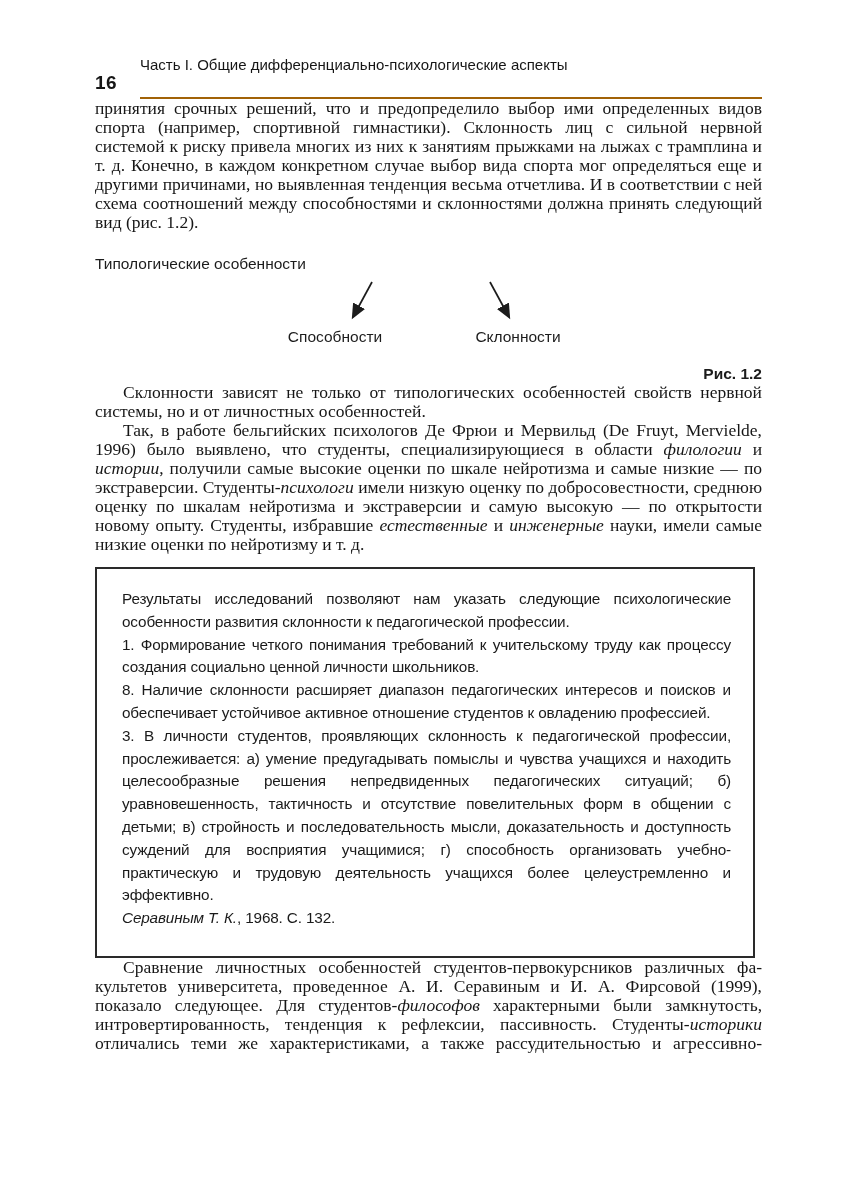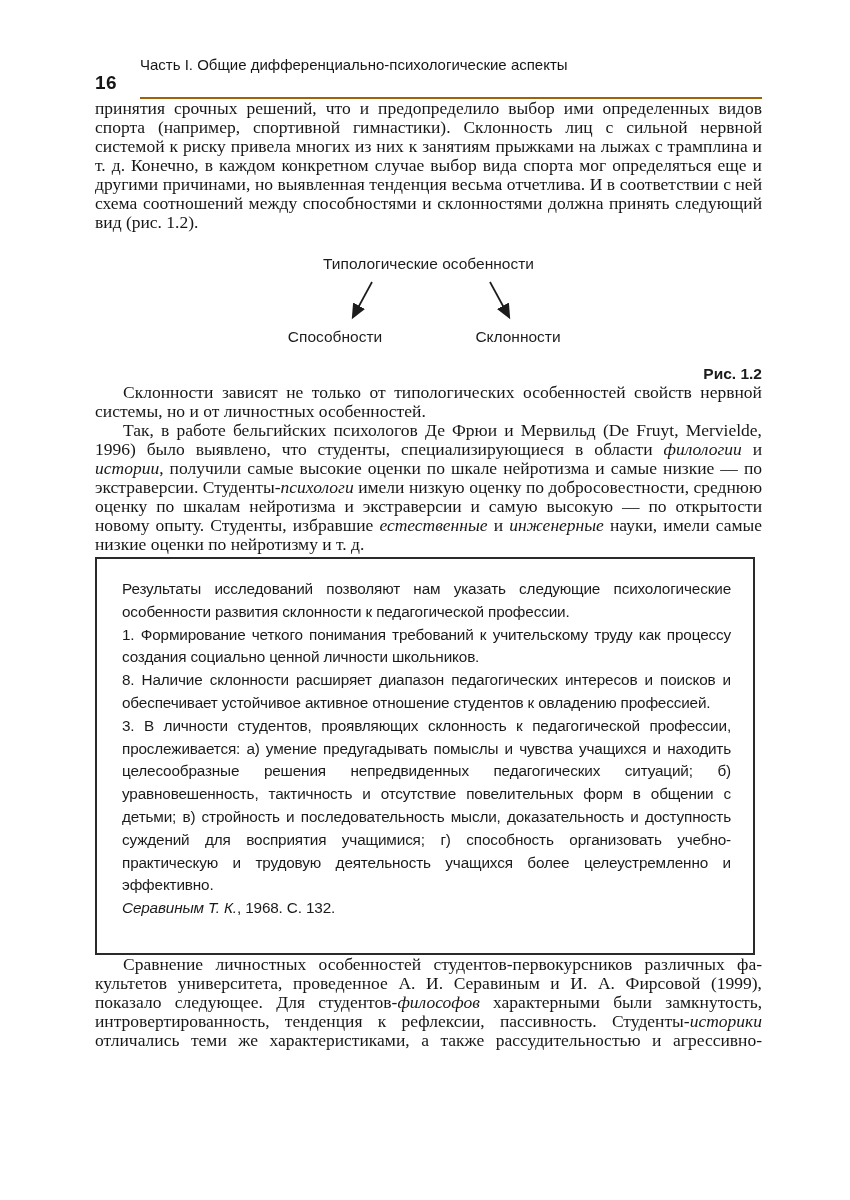--- a/index.html
+++ b/index.html
@@ -51,40 +51,40 @@
 
   
   .figure {
     position: relative;
     margin-top: 23px;
     height: 128px;
     font-family: "Liberation Sans", sans-serif;
     font-size: 15.5px;
     color: #1c1c1c;
   }
-  .fig-title { text-align: center; }
+  .fig-title { }
   .fig-arrows { display: block; margin-top: 7px; }
   .fig-labels { position: relative; height: 20px; margin-top: 2px; }
   .fig-label { position: absolute; transform: translateX(-50%); white-space: nowrap; }
   .fig-label.left  { left: 240px; }
   .fig-label.right { left: 423px; }
   .fig-caption {
     text-align: right;
     font-weight: bold;
     font-size: 15.5px;
     margin-top: 17px;
   }
 
   
   .quote-box {
     box-sizing: border-box;
     width: 660px;
-    margin-top: 3px;
+    margin-top: 13px;
     border: 2px solid #2a2a2a;
-    padding: 19px 22px 33px 25px;
+    padding: 19px 22px 26px 25px;
     font-family: "Liberation Sans", sans-serif;
     font-size: 15.3px;
     line-height: 22.8px;
     color: #1a1a1a;
     text-align: justify;
     hyphens: manual;
     letter-spacing: -0.15px;
   }
   .quote-box p { margin: 0; }
   .quote-item { margin-top: 7px; }

